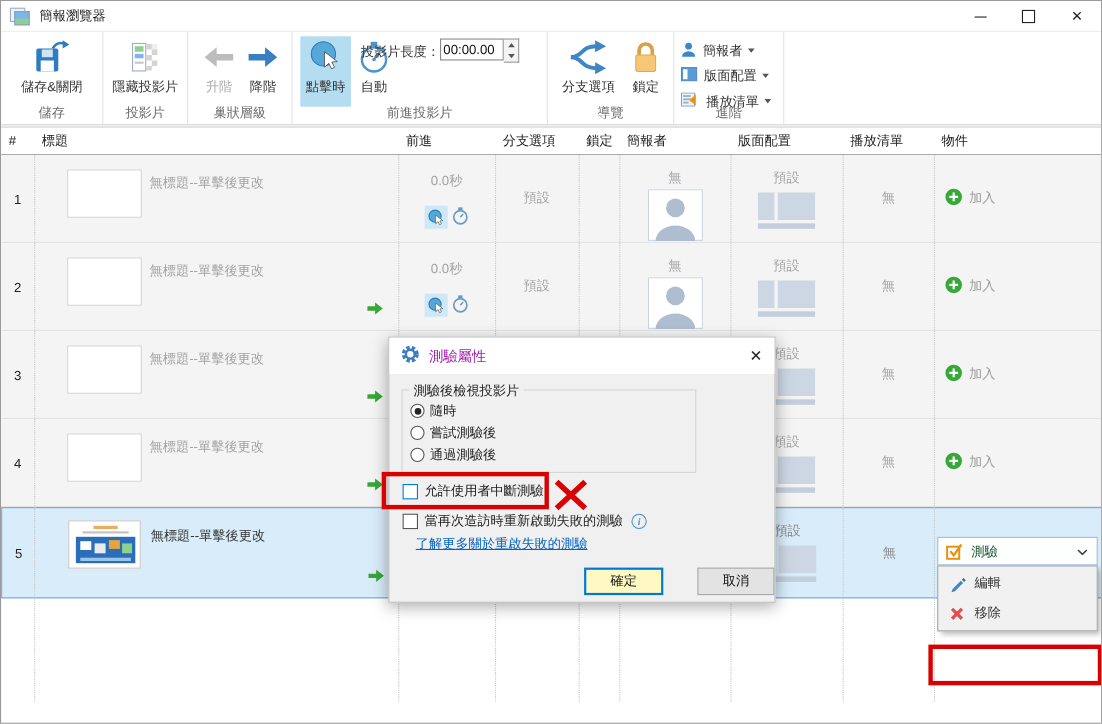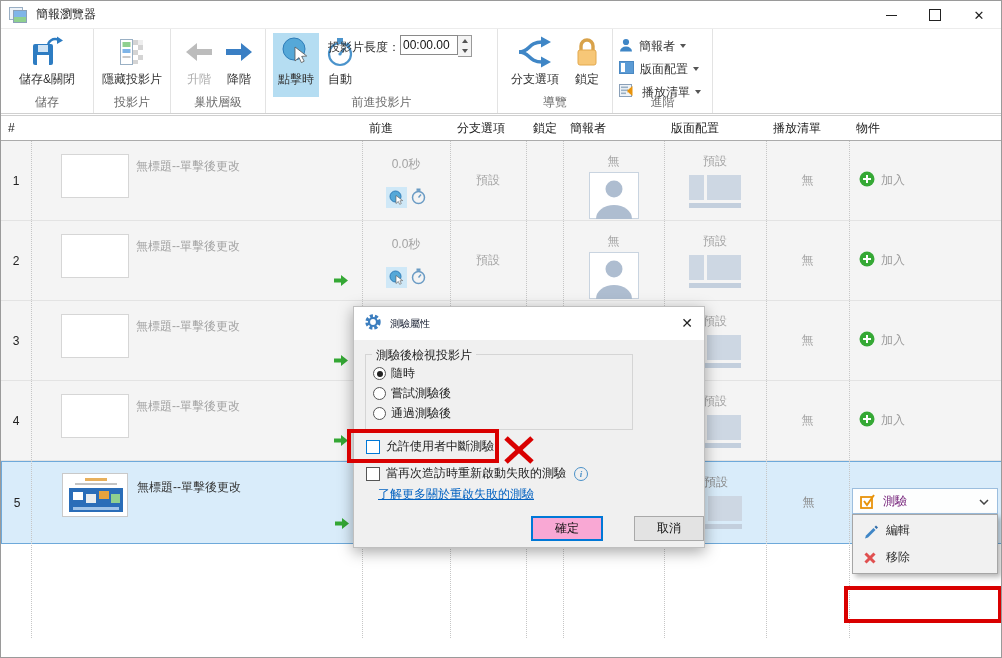--- a/index.html
+++ b/index.html
@@ -81,41 +81,41 @@
   .vsep{position:absolute;top:140px;height:497px;width:0;border-left:1px dotted #c6c6c6;z-index:2;}
   
   .statusbar{position:absolute;left:0;top:637px;width:100%;height:21px;background:#f0f0f0;
     border-top:1px solid #d7d7d7;box-sizing:border-box;display:flex;align-items:center;color:#333;}
   .statusbar .s1{margin-left:10px;} .statusbar .s2{margin-left:26px;}
   
   .dialog{position:absolute;left:352px;top:305px;width:352px;height:242px;background:#f0f0f0;
     border:1px solid #bfbfbf;box-shadow:0 4px 14px rgba(0,0,0,.35);box-sizing:border-box;z-index:10;}
   .dlg-title{position:relative;height:33px;background:#fff;display:flex;align-items:center;}
   .dlg-title .gear{margin-left:10px;}
-  .dlg-title .ttl{margin-left:8px;color:#0f172a;font-size:10px;}
+  .dlg-title .ttl{margin-left:8px;color:#a21caf;font-size:13px;}
   .dlg-close{position:absolute;right:11px;top:8px;font-size:14px;color:#222;cursor:default;}
   .groupbox{position:absolute;left:11px;top:47px;width:268px;height:76px;border:1px solid #d5d5d5;box-sizing:border-box;}
   .gb-label{position:absolute;left:6px;top:-8px;background:#f0f0f0;padding:0 4px;color:#222;}
   .radio-row{position:absolute;left:7px;display:flex;align-items:center;gap:5px;color:#222;}
   .radio{width:13px;height:13px;border:1px solid #555;border-radius:50%;background:#fff;position:relative;box-sizing:border-box;}
   .radio.checked::after{content:"";position:absolute;left:2.5px;top:2.5px;width:6px;height:6px;border-radius:50%;background:#222;}
   .cb-row{position:absolute;display:flex;align-items:center;gap:6px;color:#222;}
   .cb{width:14px;height:14px;background:#fff;border:1px solid #555;box-sizing:border-box;}
   .cb.blue{border:1px solid #0078d7;}
   .info-i{width:14px;height:14px;border:1px solid #4a90c8;color:#4a90c8;border-radius:50%;
     display:inline-flex;align-items:center;justify-content:center;font:italic bold 9px "Liberation Serif",serif;margin-left:2px;box-sizing:border-box;}
   .dlg-link{position:absolute;left:24px;top:179px;color:#0563c1;text-decoration:underline;cursor:pointer;}
   .dlg-btn{position:absolute;top:209px;height:25px;display:flex;align-items:center;justify-content:center;
     font-size:12px;color:#111;box-sizing:border-box;cursor:default;}
-  .btn-ok{left:177px;width:72px;background:#f9a8d4;border:2px solid #0078d7;}
+  .btn-ok{left:177px;width:72px;background:#fef9c3;border:2px solid #0078d7;}
   .btn-cancel{left:280px;width:70px;background:#e3e3e3;border:1px solid #a9a9a9;}
   
   .combo{position:absolute;left:851px;top:487px;width:146px;height:26px;background:#fdfefe;
     border:1px solid #9cbede;box-sizing:border-box;display:flex;align-items:center;z-index:11;}
-  .combo .clabel{margin-left:8px;color:#701a75;}
+  .combo .clabel{margin-left:8px;color:#14532d;}
   .ctx-menu{position:absolute;left:851px;top:513px;width:146px;background:#f1f1f1;border:1px solid #a6a6a6;
     box-shadow:3px 3px 5px rgba(0,0,0,.28);box-sizing:border-box;padding:2px 0;z-index:11;}
   .mi{height:27px;display:flex;align-items:center;color:#333;}
   .mi .mic{width:18px;margin-left:8px;display:flex;align-items:center;justify-content:center;}
   .mi .mil{margin-left:7px;}
   .mi.highlight{background:#cfe7f8;}
   
   .annot{position:absolute;border:4px solid #d90000;box-sizing:border-box;z-index:12;pointer-events:none;}
   .annot1{left:346px;top:428px;width:152px;height:34px;}
   .annot2{left:843px;top:585px;width:158px;height:37px;}
@@ -300,20 +300,21 @@
         </span>
         <span class="mlb">播放清單</span>
         <span class="caret"></span>
       </div>
       <div class="tglabel">進階</div>
     </div>
   </div>
 
   <div class="thead">
     <div class="th c0">#</div>
+    <div class="th c1">標題</div>
     <div class="th c2">前進</div>
     <div class="th c3">分支選項</div>
     <div class="th c4">鎖定</div>
     <div class="th c5">簡報者</div>
     <div class="th c6">版面配置</div>
     <div class="th c7">播放清單</div>
     <div class="th c8">物件</div>
   </div>
 
   <div class="trow" style="top:140px;">

